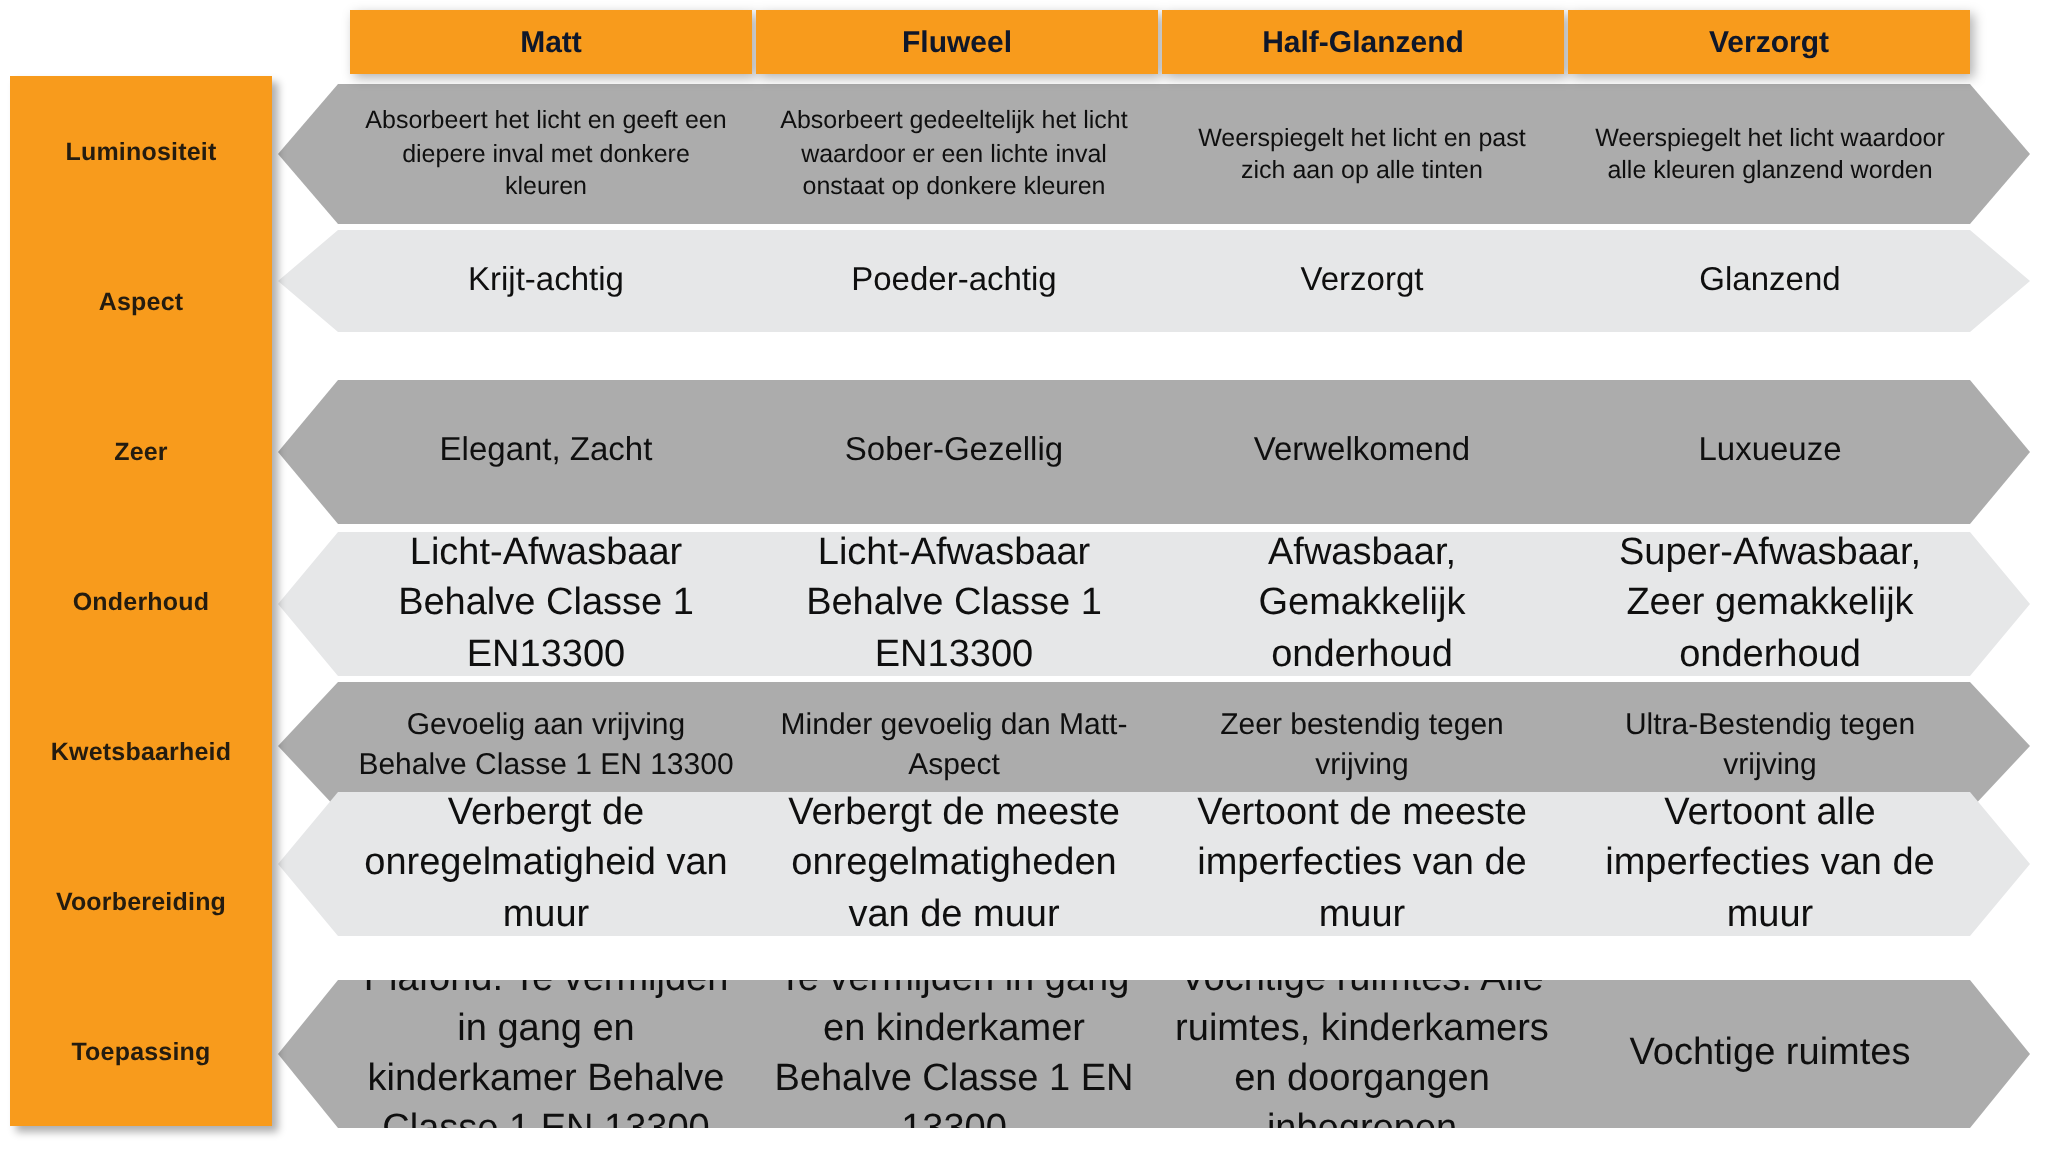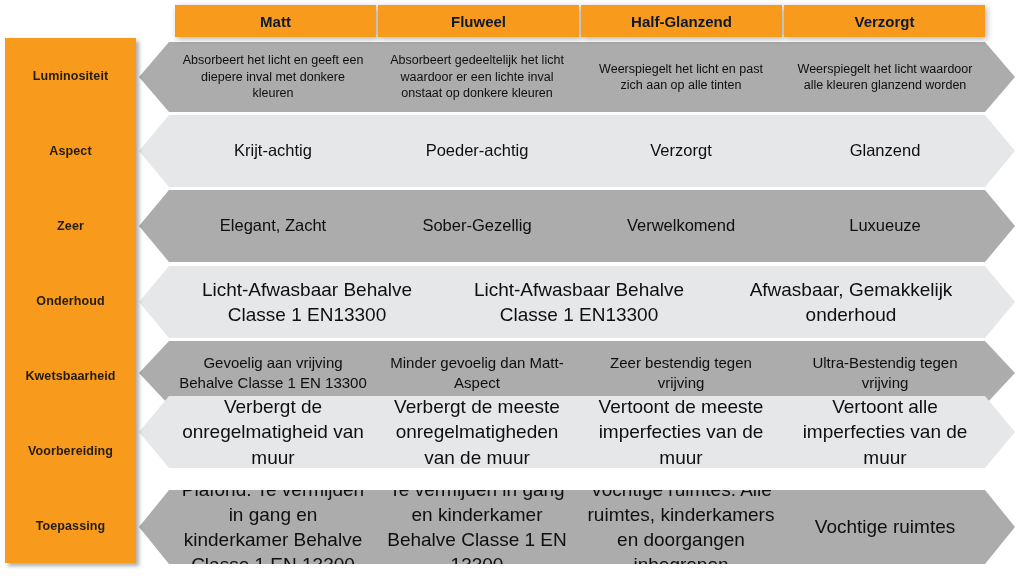--- a/index.html
+++ b/index.html
@@ -165,21 +165,21 @@
         <div class="cell fs-13">
           <span>Absorbeert gedeeltelijk het licht waardoor er een lichte inval onstaat op donkere kleuren</span>
         </div>
         <div class="cell fs-13">
           <span>Weerspiegelt het licht en past zich aan op alle tinten</span>
         </div>
         <div class="cell fs-13">
           <span>Weerspiegelt het licht waardoor alle kleuren glanzend worden</span>
         </div>
       </div>
-      <div class="chev-row light" style="top: 115px; height: 72px; justify-content: space-between;">
+      <div class="chev-row light" style="top: 115px; height: 51px; justify-content: space-between;">
         <div class="cell fs-16">
           <span>Krijt-achtig</span>
         </div>
         <div class="cell fs-16">
           <span>Poeder-achtig</span>
         </div>
         <div class="cell fs-16">
           <span>Verzorgt</span>
         </div>
         <div class="cell fs-16">
@@ -203,20 +203,23 @@
       <div class="chev-row light" style="top: 266px; height: 72px;">
         <div class="cell fs-14">
           <span>Licht-Afwasbaar Behalve Classe 1 EN13300</span>
         </div>
         <div class="cell fs-14">
           <span>Licht-Afwasbaar Behalve Classe 1 EN13300</span>
         </div>
         <div class="cell fs-14">
           <span>Afwasbaar, Gemakkelijk onderhoud</span>
         </div>
+        <div class="cell fs-14">
+          <span>Super-Afwasbaar, Zeer gemakkelijk onderhoud</span>
+        </div>
       </div>
       <div class="chev-row dark" style="top: 341px; height: 64px;">
         <div class="cell fs-15">
           <span>Gevoelig aan vrijving Behalve Classe 1 EN 13300</span>
         </div>
         <div class="cell fs-15">
           <span>Minder gevoelig dan Matt-Aspect</span>
         </div>
         <div class="cell fs-15">
           <span>Zeer bestendig tegen vrijving</span>

